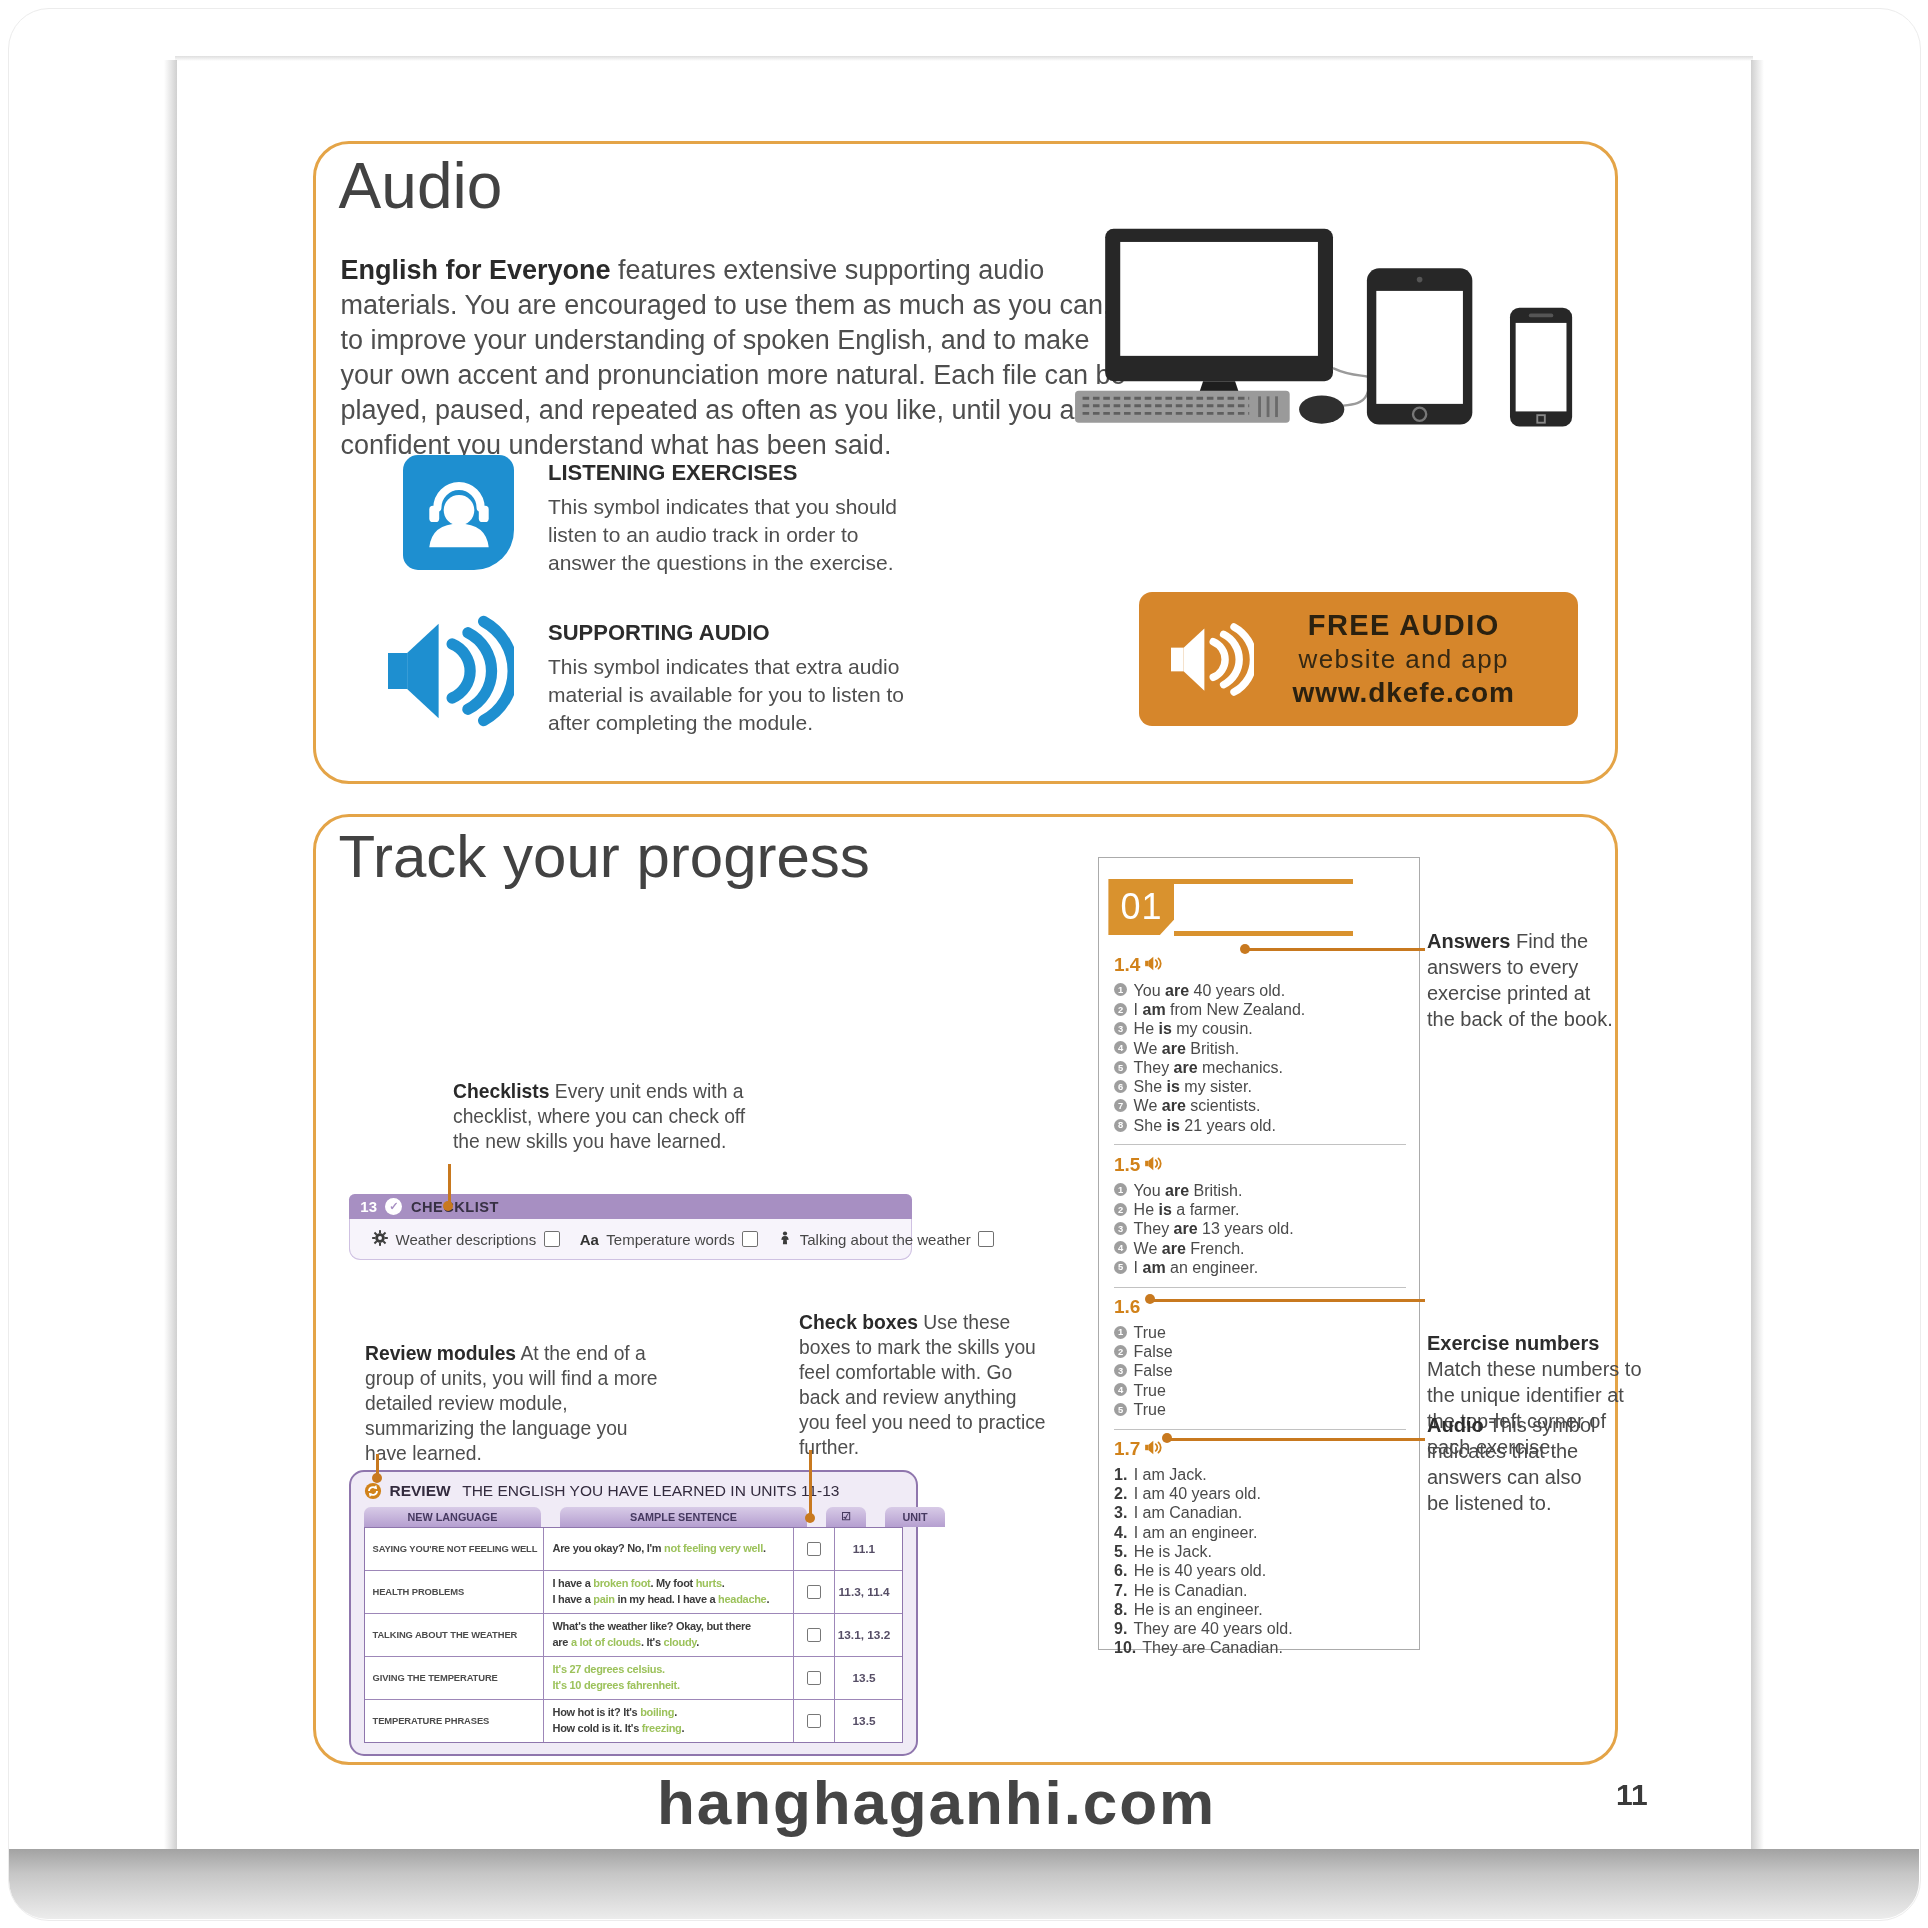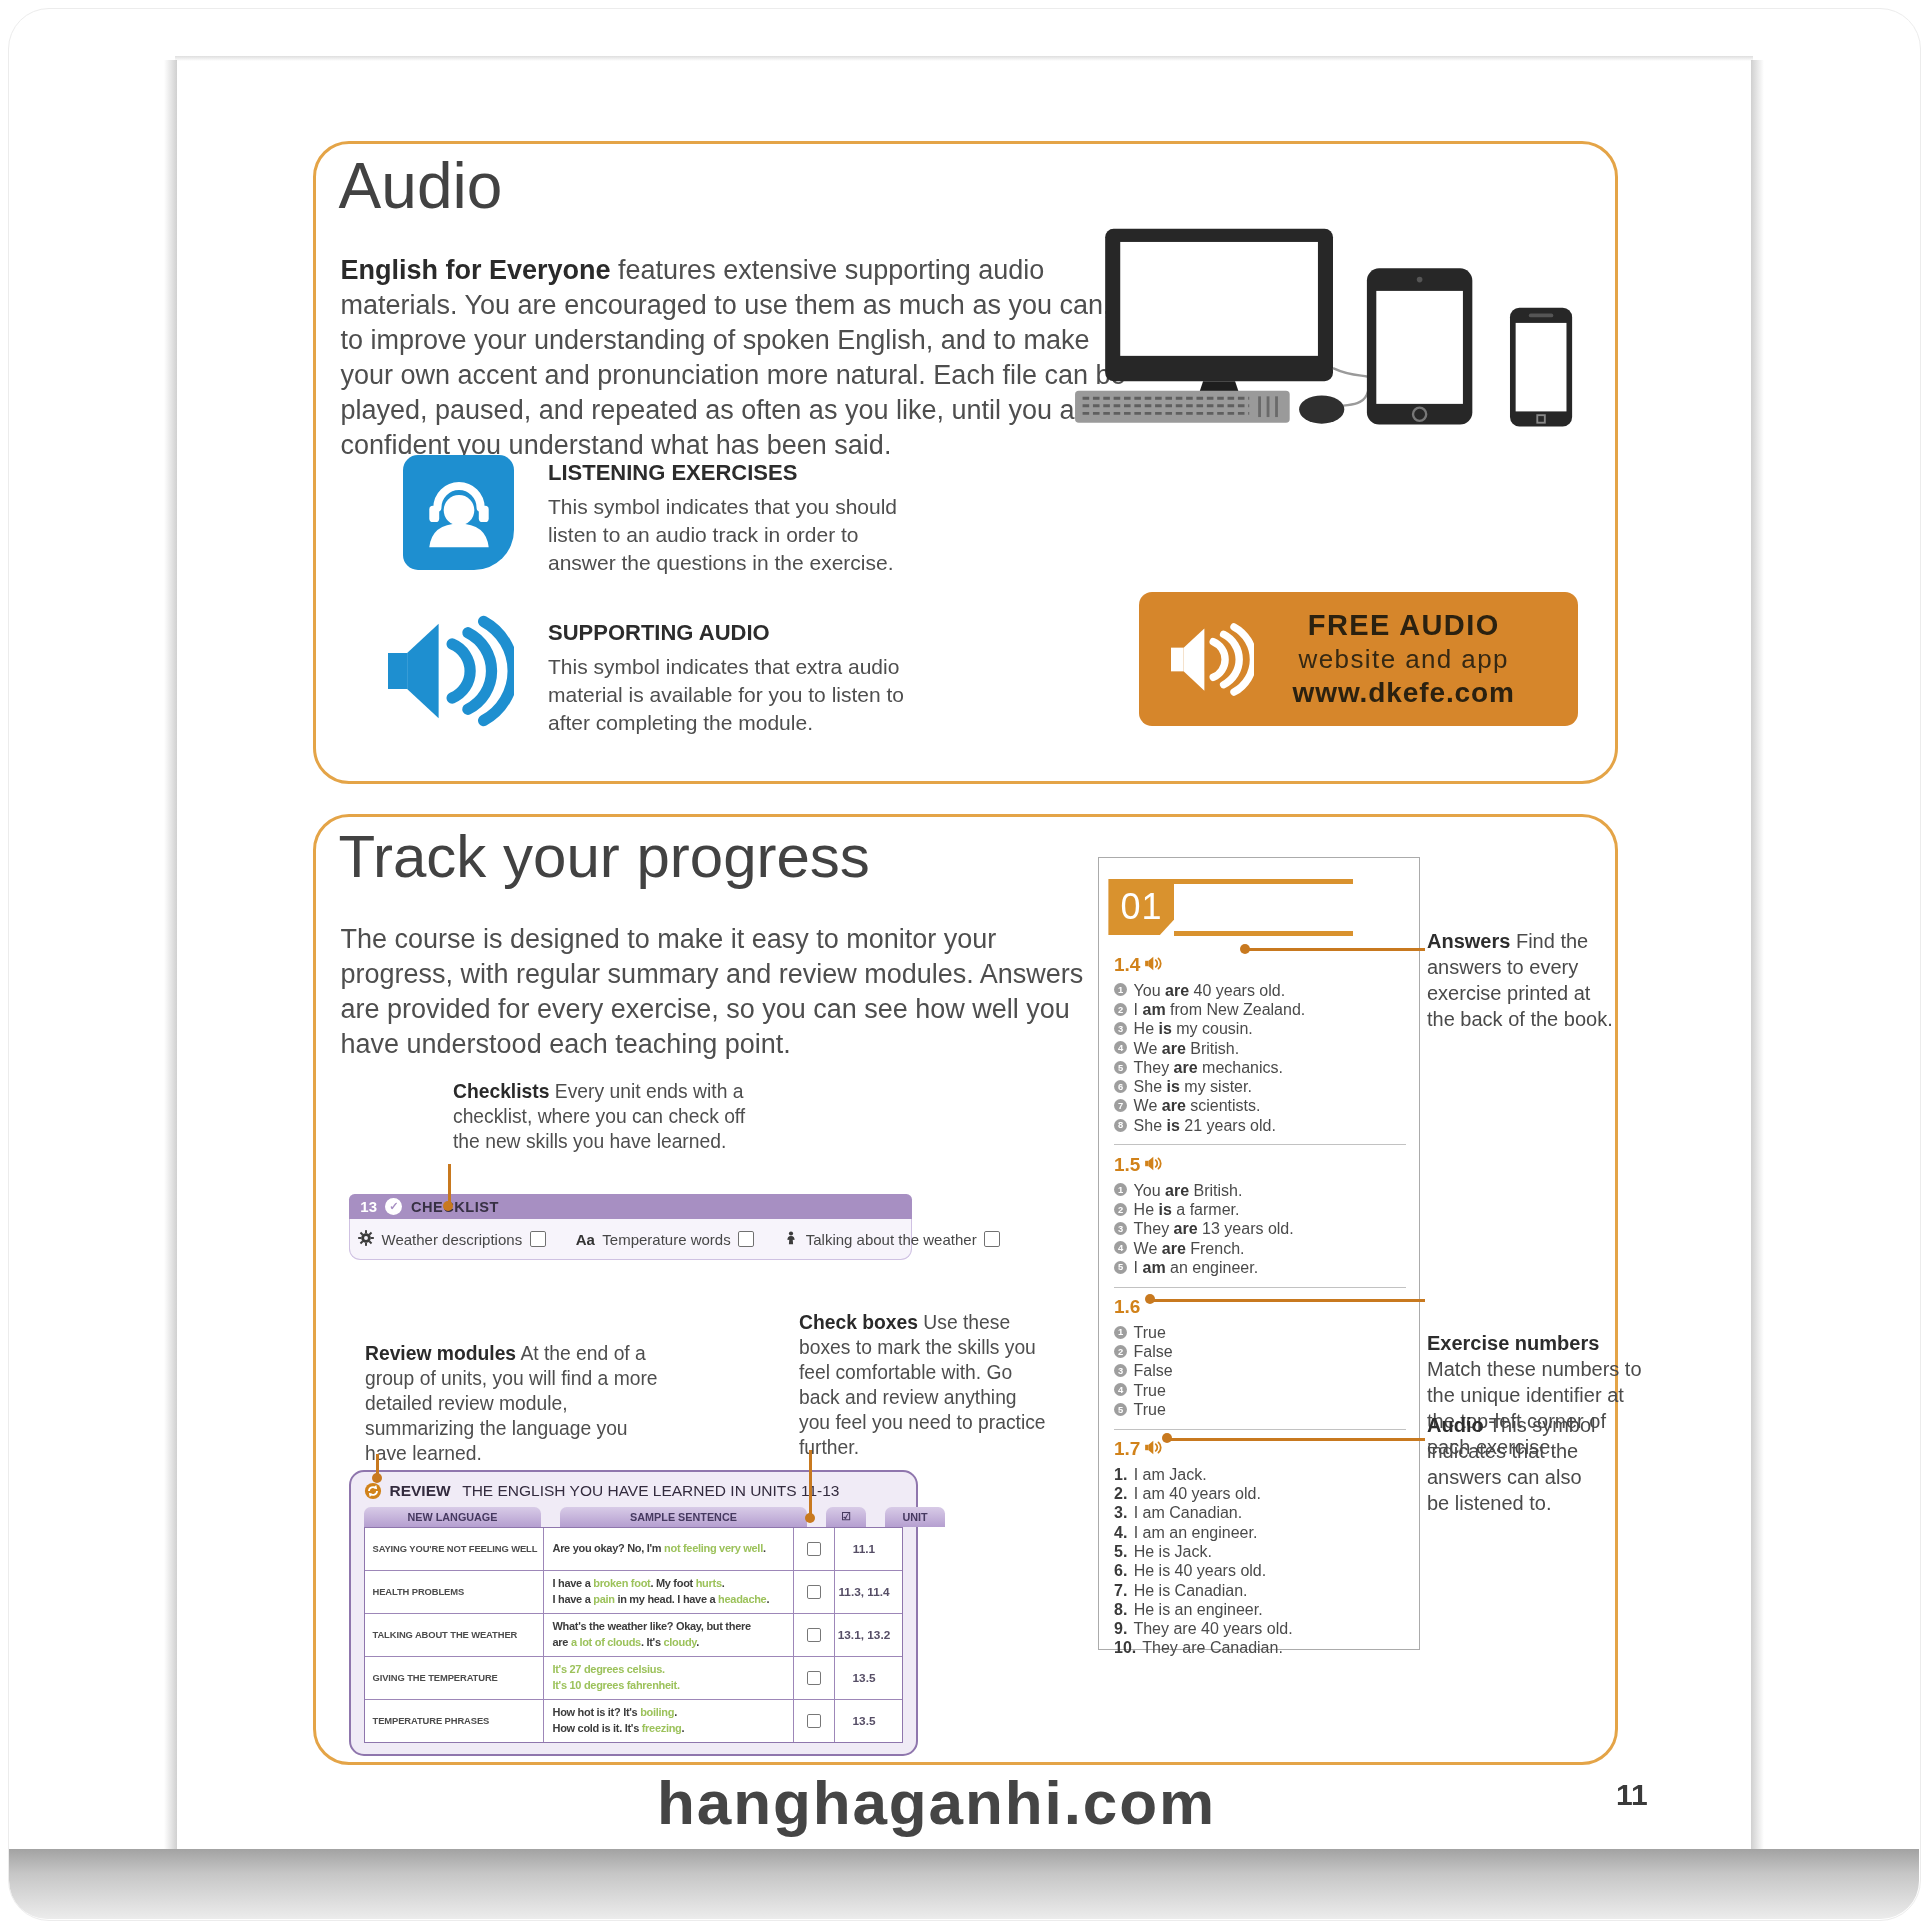--- a/index.html
+++ b/index.html
@@ -75,21 +75,21 @@
   #conn-audio-dot{left:846px;top:616px;}
 
   #checklist-bar{position:absolute;left:33px;top:377px;width:563px;}
   .clb-header{height:25.4px;background:#A78FC2;border-radius:5.6px 5.6px 0 0;display:flex;align-items:center;gap:8.5px;padding-left:11.3px;}
   .clb-unit{font-size:15px;font-weight:700;color:#fff;}
   .ck-circle{width:17px;height:17px;border-radius:50%;background:#fff;display:flex;align-items:center;justify-content:center;
      font-size:11.3px;font-weight:700;color:#A78FC2;}
   .ck-circle::before{content:"\2713";}
   .clb-title{font-size:14.6px;font-weight:700;color:#373043;letter-spacing:0.5px;}
   .clb-body{height:40px;background:#F7F4FB;border:1.9px solid #CFC1E2;border-top:none;border-radius:0 0 11.3px 11.3px;
-     display:flex;align-items:center;padding:0 8px;gap:30px;}
+     display:flex;align-items:center;padding:0 22px;gap:20px;}
   .cl-item{display:flex;align-items:center;gap:7.5px;font-size:15px;color:#474747;white-space:nowrap;}
   .cbx{width:14px;height:14px;border:1.9px solid #707070;border-radius:1.9px;background:#fff;flex:0 0 auto;}
   .aa{font-weight:700;font-size:15px;color:#333;}
 
   #review-panel{position:absolute;left:33px;top:653px;width:569px;height:286px;background:#F0EBF6;
      border:2.8px solid #8F76AD;border-radius:15px;box-sizing:border-box;}
   .rv-header{display:flex;align-items:center;gap:7.5px;padding:10.4px 13px 6.6px;}
   .rv-bold{font-size:15.5px;font-weight:700;color:#332B3E;}
   .rv-rest{font-size:15.5px;color:#332B3E;white-space:pre;}
   #review-tabs{display:grid;grid-template-columns:177px 247px 40px 60px;gap:19px;margin:0 13px;}
@@ -218,21 +218,20 @@
       <div class="fa-text">
         <div class="fa-1">FREE AUDIO</div>
         <div class="fa-2">website and app</div>
         <div class="fa-3">www.dkefe.com</div>
       </div>
     </div>
   </div>
 
   <div class="panel" id="progress-panel">
     <div class="sec-title" id="progress-title">Track your progress</div>
-    <div class="intro" id="progress-intro">The course is designed to make it easy to monitor your progress, with regular summary and review modules. Answers are provided for every exercise, so you can see how well you have understood each teaching point.</div>
 
     <div class="callout" id="callout-checklists">
       <b>Checklists</b><span> Every unit ends with a checklist, where you can check off the new skills you have learned.</span>
     </div>
     <div class="callout" id="callout-review">
       <b>Review modules</b><span> At the end of a group of units, you will find a more detailed review module, summarizing the language you have learned.</span>
     </div>
     <div class="callout" id="callout-checkboxes">
       <b>Check boxes</b><span> Use these boxes to mark the skills you feel comfortable with. Go back and review anything you feel you need to practice further.</span>
     </div>

